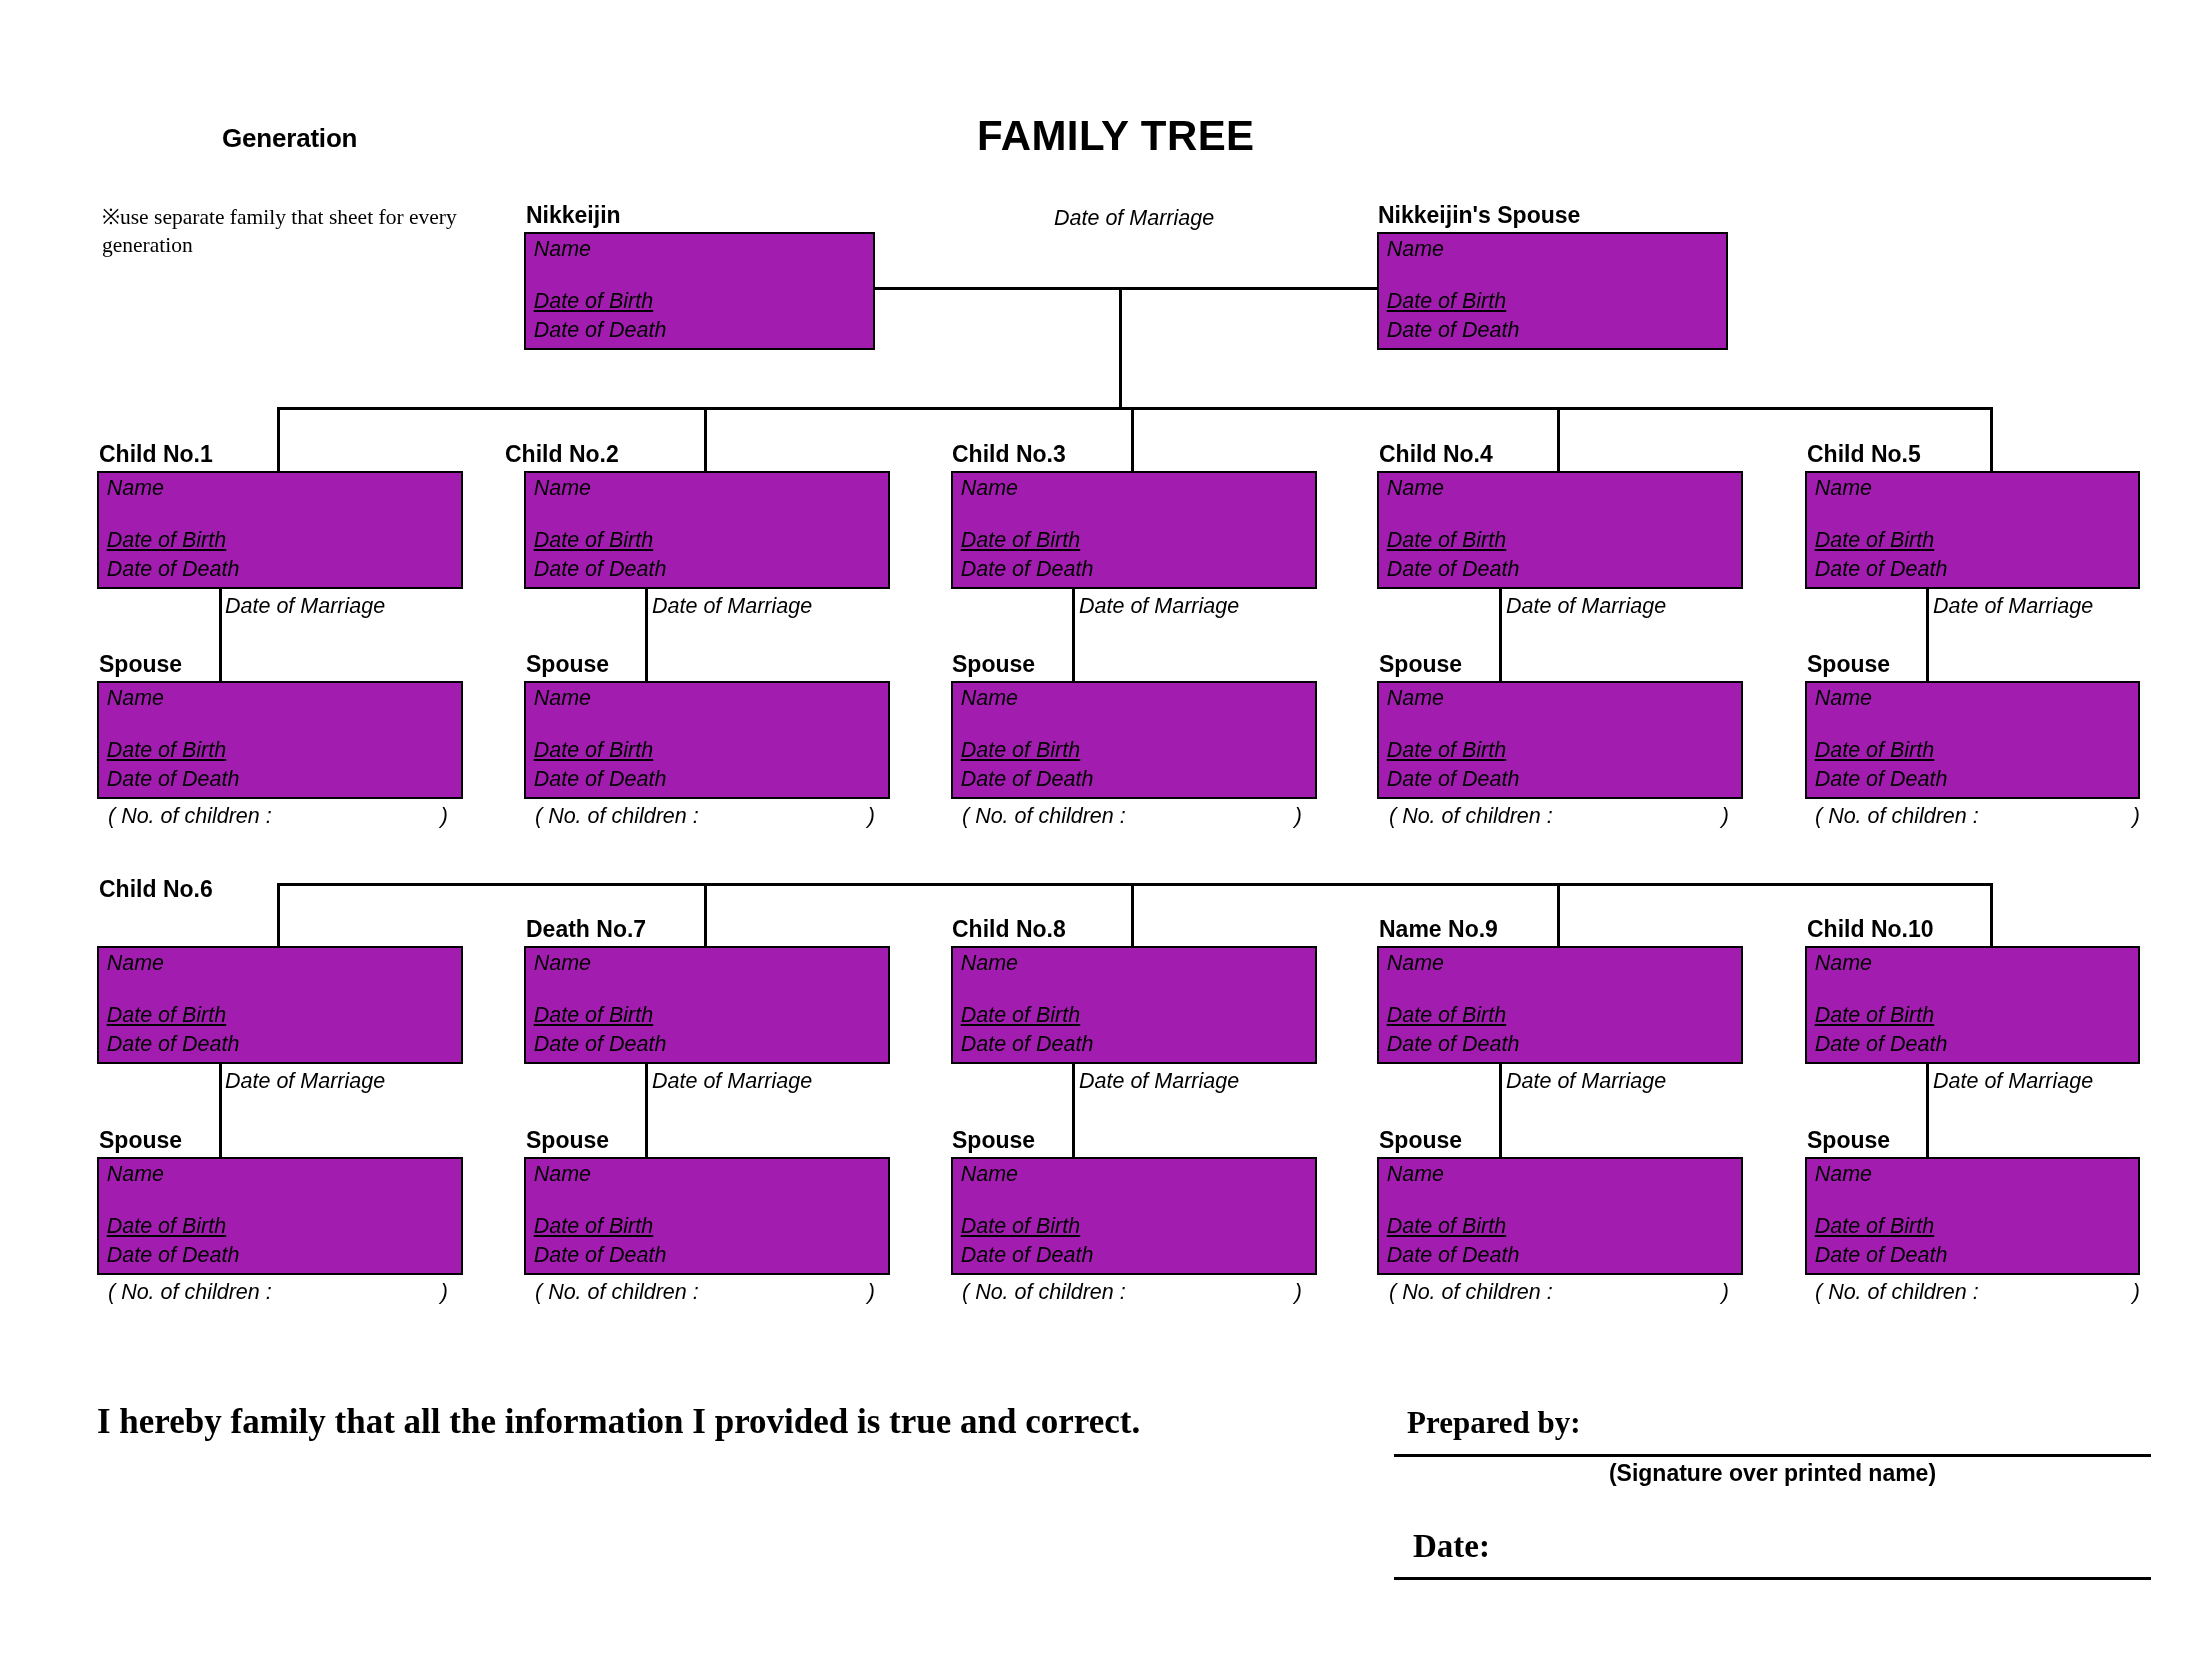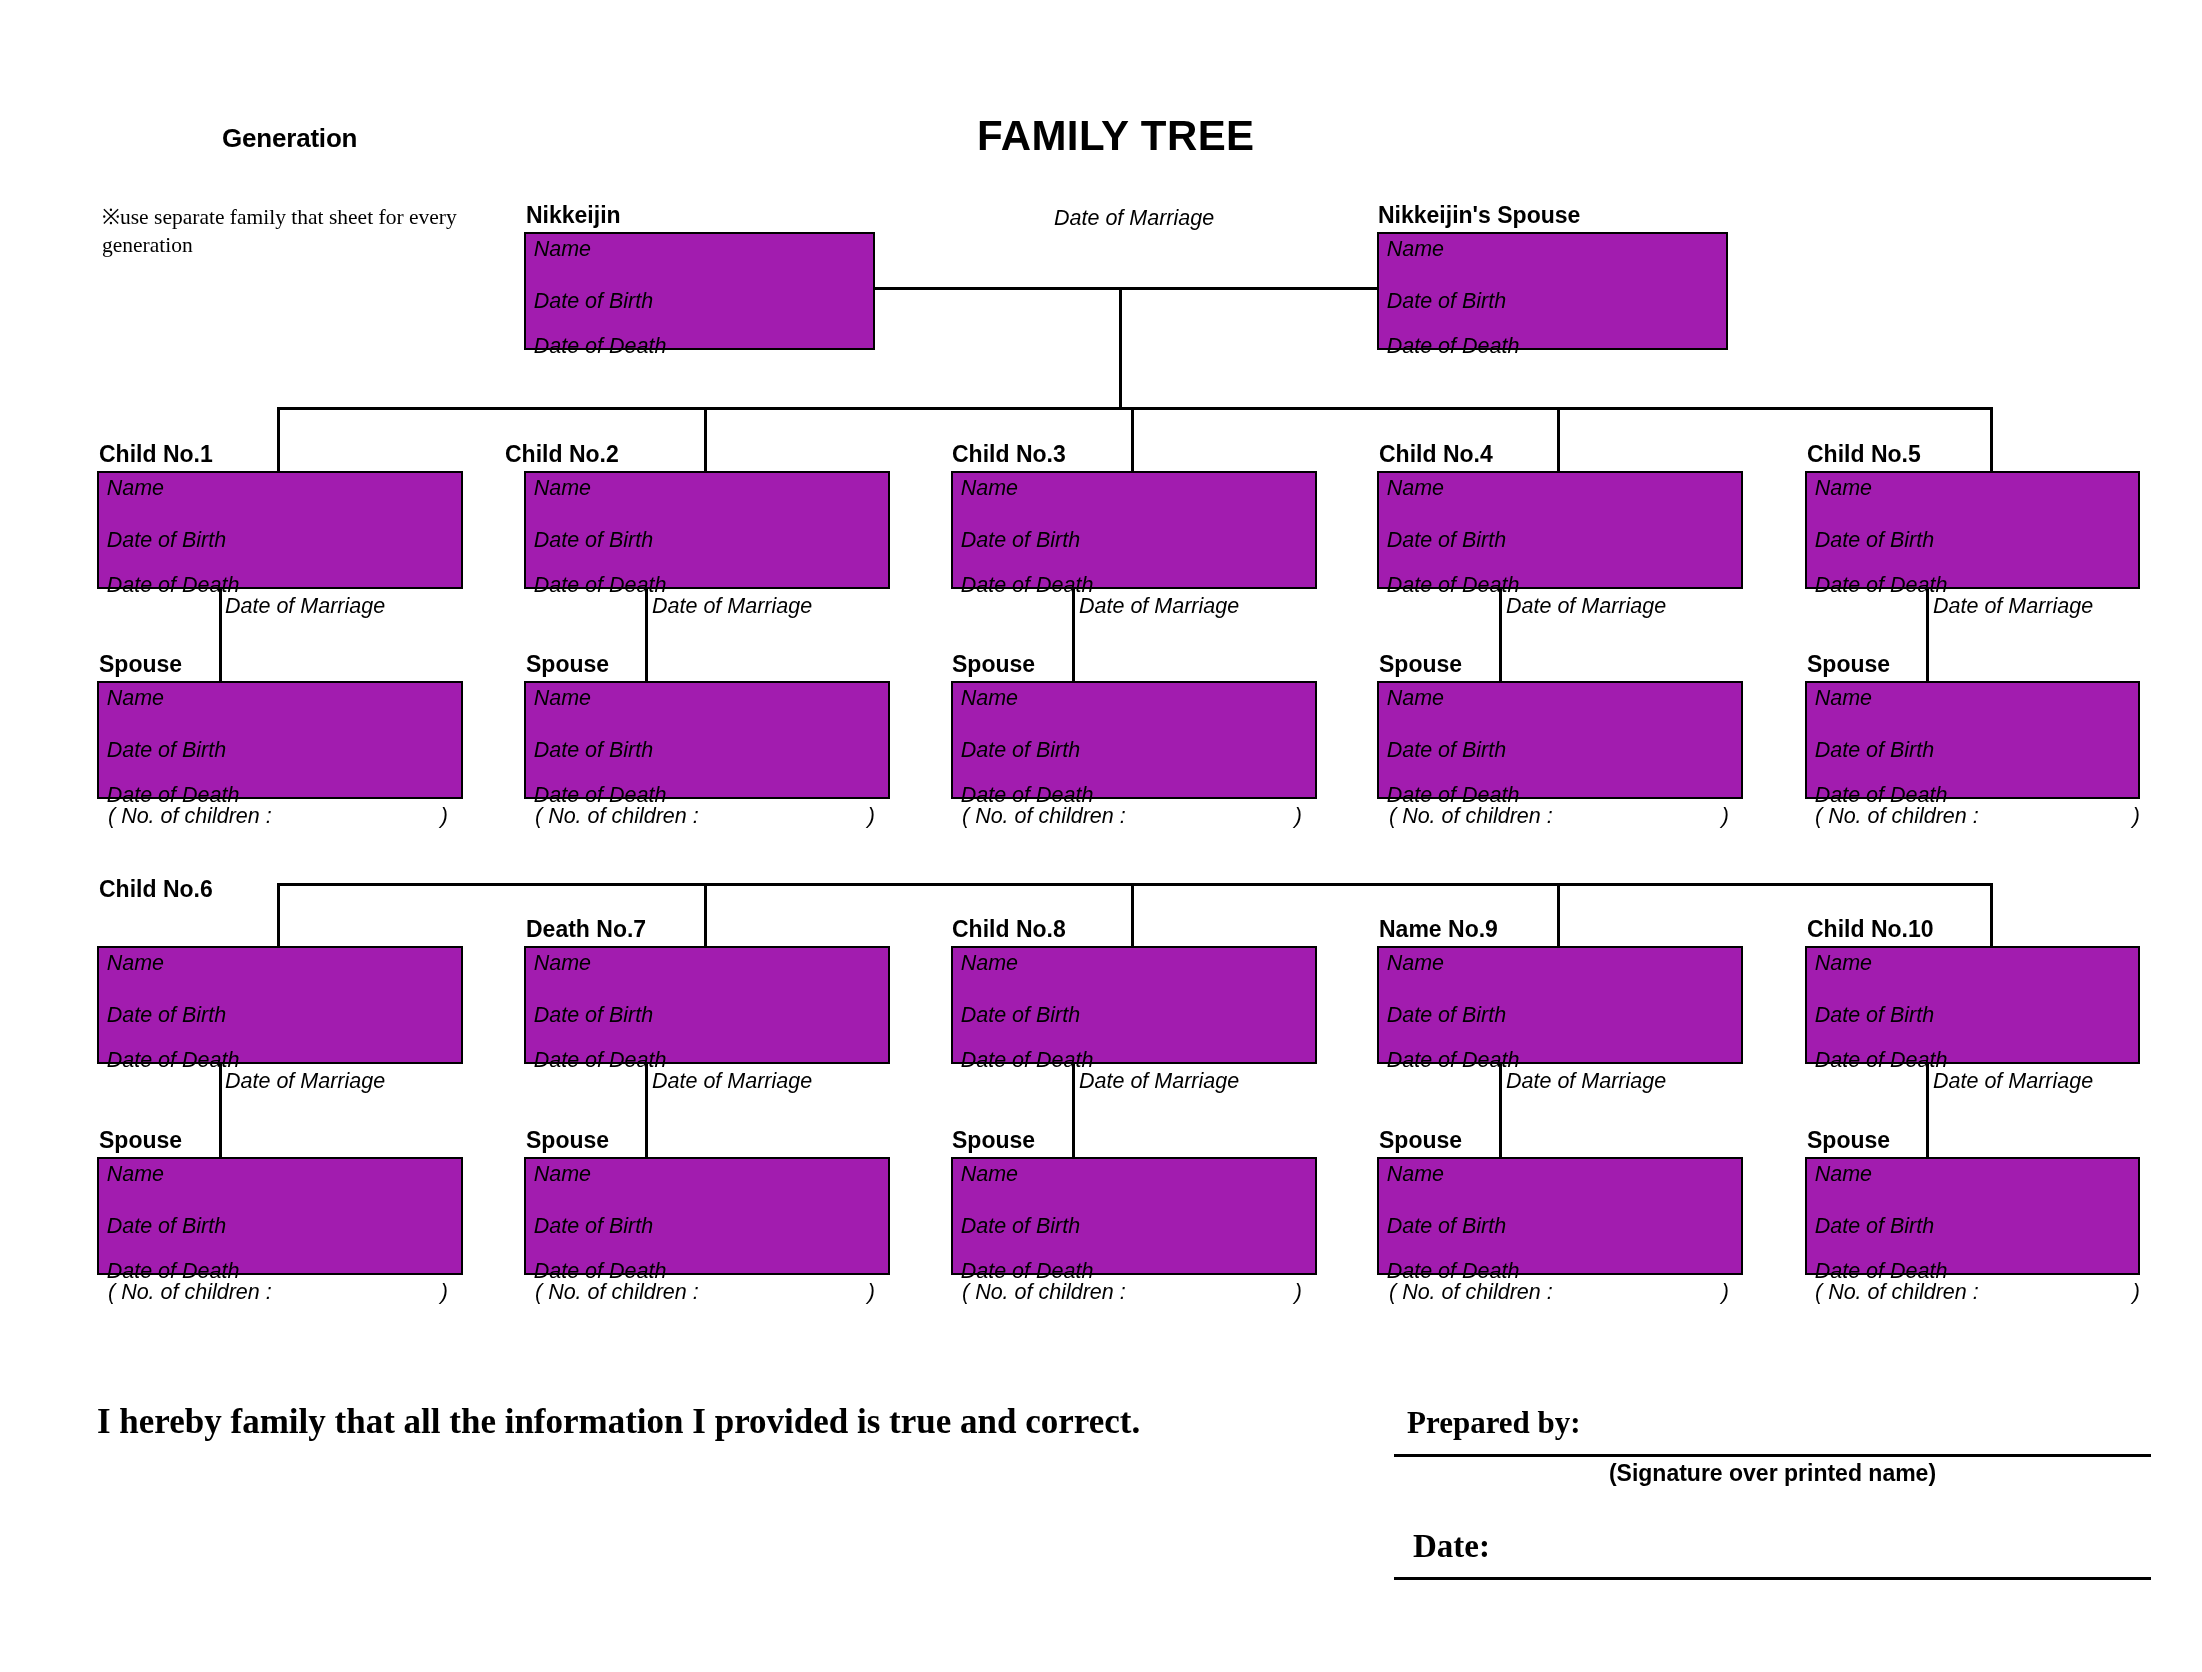--- a/index.html
+++ b/index.html
@@ -61,22 +61,22 @@
   }
   .person-box .field {
     position: absolute;
     font-family: "Liberation Sans", sans-serif;
     font-style: italic;
     font-size: 21.5px;
     left: 7.7px;
     white-space: nowrap;
   }
   .person-box .f-name  { top: 3.4px; }
-  .person-box .f-dob   { top: 55px; }
-  .person-box .f-dod   { top: 100px; text-align: right; }
+  .person-box .f-dob   { top: 55px; text-decoration: underline; }
+  .person-box .f-dod   { top: 84px; text-align: right; }
 
   .box-label {
     font-family: "Liberation Sans", sans-serif;
     font-weight: bold;
     font-size: 23px;
     white-space: nowrap;
   }
 
   
   .hline { background: #000; height: 2.6px; }

